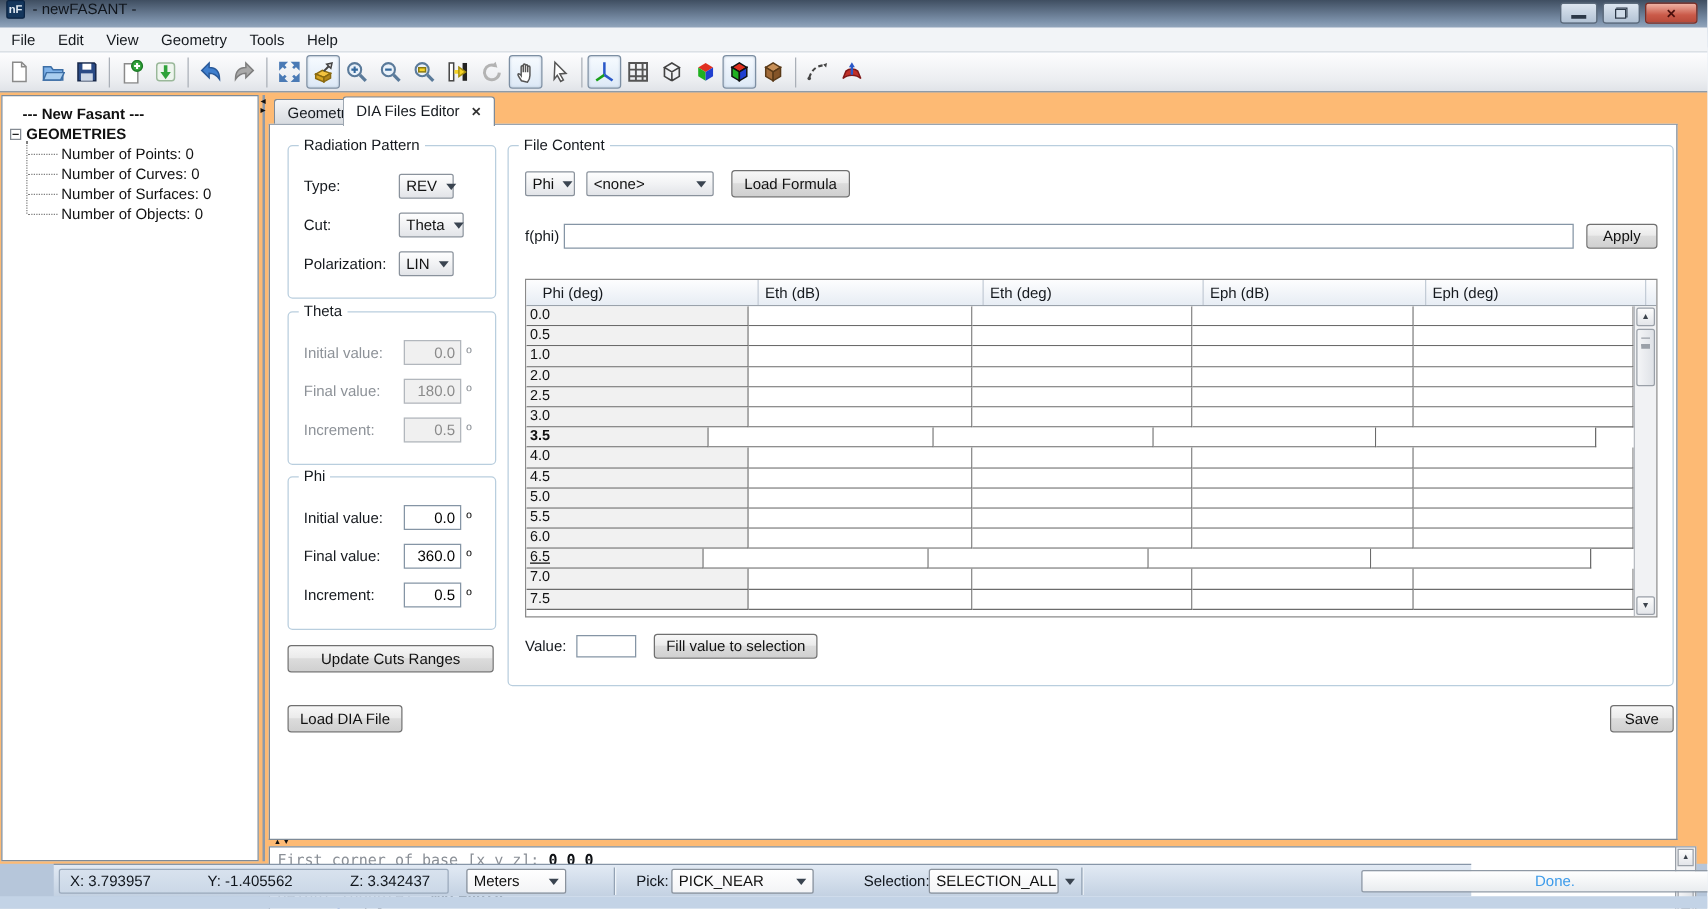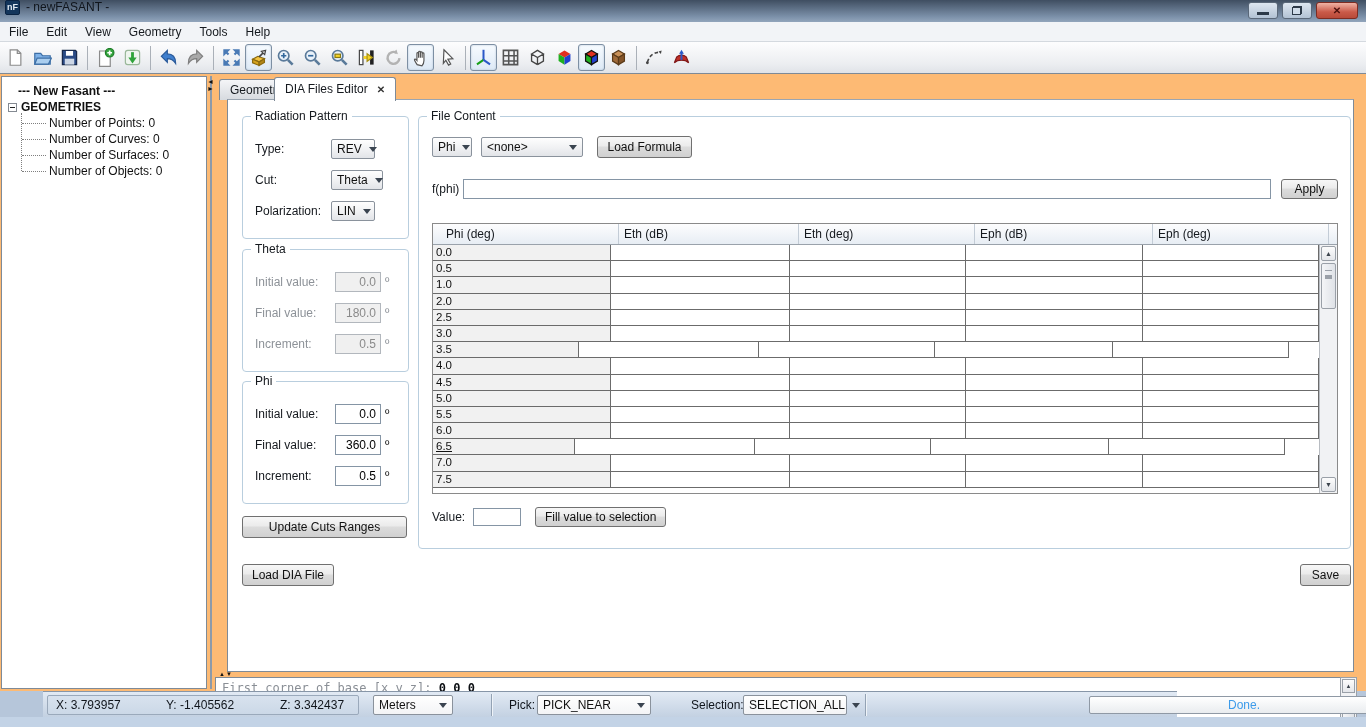--- a/index.html
+++ b/index.html
@@ -55,21 +55,21 @@
   .vsplit .grab { position:absolute; left:2px; top:0; bottom:0; width:2px; background:#8d9aa9; }
   .vsplit .arrs { position:absolute; left:-1px; top:2px; font-size:7px; line-height:7px; color:#111; }
 
   
   .tabstrip { position:absolute; left:215px; top:1px; width:1151px; height:25px; }
   .tab { position:absolute; top:4px; height:21px; border:1px solid #7e8a97; border-bottom:none;
     border-radius:3px 3px 0 0; background:linear-gradient(#f4f5f7,#d6dadf); padding:0 10px; line-height:20px; color:#15191e; }
   .tab.active { top:2px; height:24px; background:#fff; line-height:22px; z-index:3; }
   .tab .closex { display:inline-block; margin-left:9px; font-size:10px; font-weight:bold; color:#333; }
 
-  .tabpane { position:absolute; left:215px; top:25px; width:1127px; height:573px; background:#fff; border:1px solid #7e8a97; border-top:1px solid #9aa5b1; z-index:2;margin-left:12px; }
+  .tabpane { position:absolute; left:215px; top:25px; width:1127px; height:573px; background:#fff; border:1px solid #7e8a97; border-top:1px solid #9aa5b1; z-index:2; }
 
   
   .group { position:absolute; border:1px solid #b9cede; border-radius:4px; }
   .group > .gtitle { position:absolute; top:-8px; left:8px; background:#fff; padding:0 4px; color:#15191e; }
 
   .frow { position:absolute; display:flex; align-items:center; }
   .flabel { color:#15191e; }
   .flabel.disabled { color:#8d9298; }
 
   .combo { display:inline-flex; align-items:center; justify-content:space-between; height:20px;
@@ -477,21 +477,21 @@
                 <div class="dtc" style="width: 176px;"></div>
               </div>
               <div class="dtr">
                 <div class="dtc rowhead" style="width: 178px;">3.0</div>
                 <div class="dtc" style="width: 180px;"></div>
                 <div class="dtc" style="width: 176px;"></div>
                 <div class="dtc" style="width: 178px;"></div>
                 <div class="dtc" style="width: 176px;"></div>
               </div>
               <div class="dtr">
-                <div class="dtc rowhead" style="width: 146px;">3.5</div>
+                <div class="dtc rowhead" style="width: 146px; font-weight: bold;">3.5</div>
                 <div class="dtc" style="width: 180px;"></div>
                 <div class="dtc" style="width: 176px;"></div>
                 <div class="dtc" style="width: 178px;"></div>
                 <div class="dtc" style="width: 176px;"></div>
               </div>
               <div class="dtr">
                 <div class="dtc rowhead" style="width: 178px;">4.0</div>
                 <div class="dtc" style="width: 180px;"></div>
                 <div class="dtc" style="width: 176px;"></div>
                 <div class="dtc" style="width: 178px;"></div>

